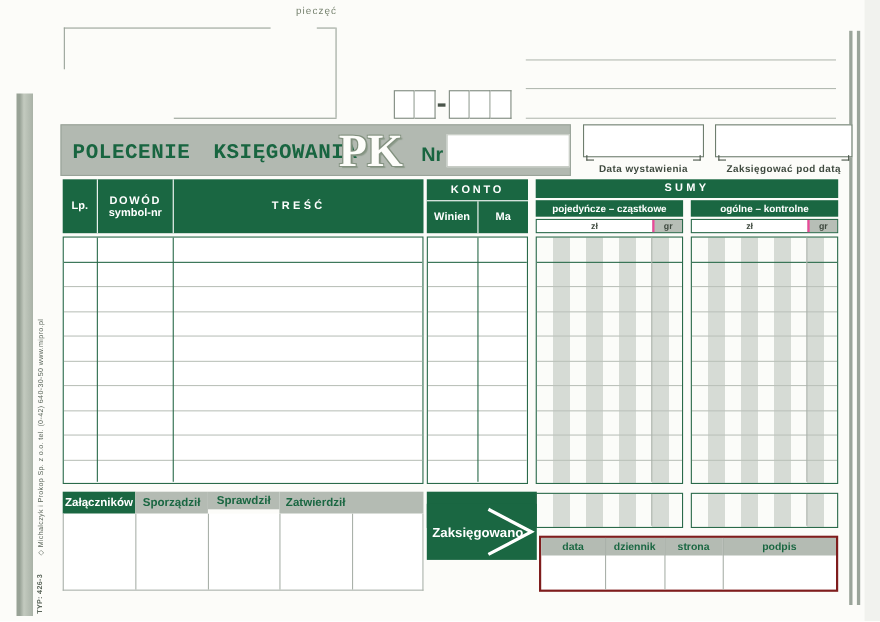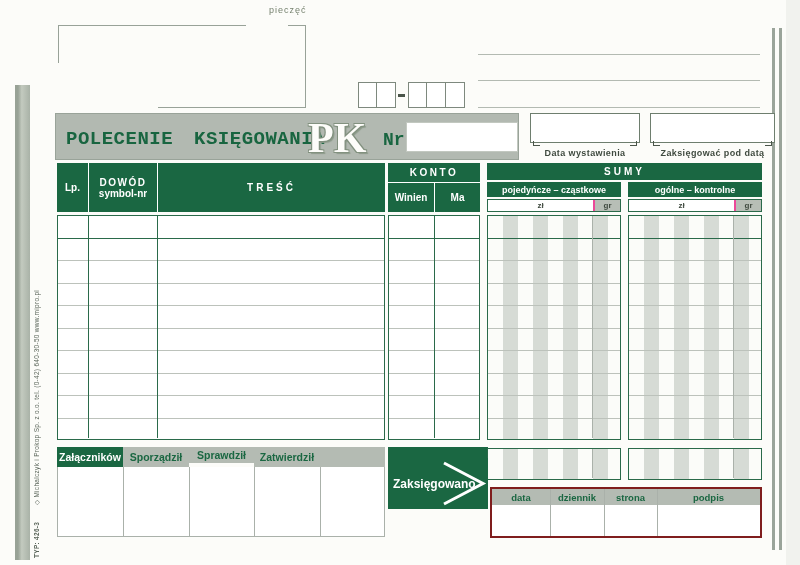--- a/index.html
+++ b/index.html
@@ -88,21 +88,21 @@
     <span class="codecell"></span><span class="codecell"></span><span class="codecell"></span>
   </div>
 
   <div class="abs hline" style="left:478px;top:54px;width:282px;"></div>
   <div class="abs hline" style="left:478px;top:80px;width:282px;"></div>
   <div class="abs hline" style="left:478px;top:107px;width:282px;"></div>
 
   <div class="abs titlebar" style="left:55px;top:113px;width:464px;height:47px;">
     <div class="abs title-main" style="left:10px;top:14px;">POLECENIE KSIĘGOWANIA</div>
     <div class="abs title-abbr" style="left:252px;top:3px;">PK</div>
-    <div class="abs title-nr" style="left:327px;top:16px;font-family:Liberation Mono, monospace;">Nr</div>
+    <div class="abs title-nr" style="left:327px;top:16px;">Nr</div>
     <div class="abs nrbox" style="left:350px;top:8px;width:112px;height:30px;"></div>
   </div>
 
   <div class="abs datebox" style="left:530px;top:113px;width:110px;height:30px;"></div>
   <div class="abs tick-l" style="left:533px;top:141px;"></div>
   <div class="abs tick-r" style="left:630px;top:141px;"></div>
   <div class="abs datelabel" style="left:530px;top:148px;width:110px;">Data wystawienia</div>
 
   <div class="abs datebox" style="left:650px;top:113px;width:125px;height:30px;"></div>
   <div class="abs tick-l" style="left:653px;top:141px;"></div>

